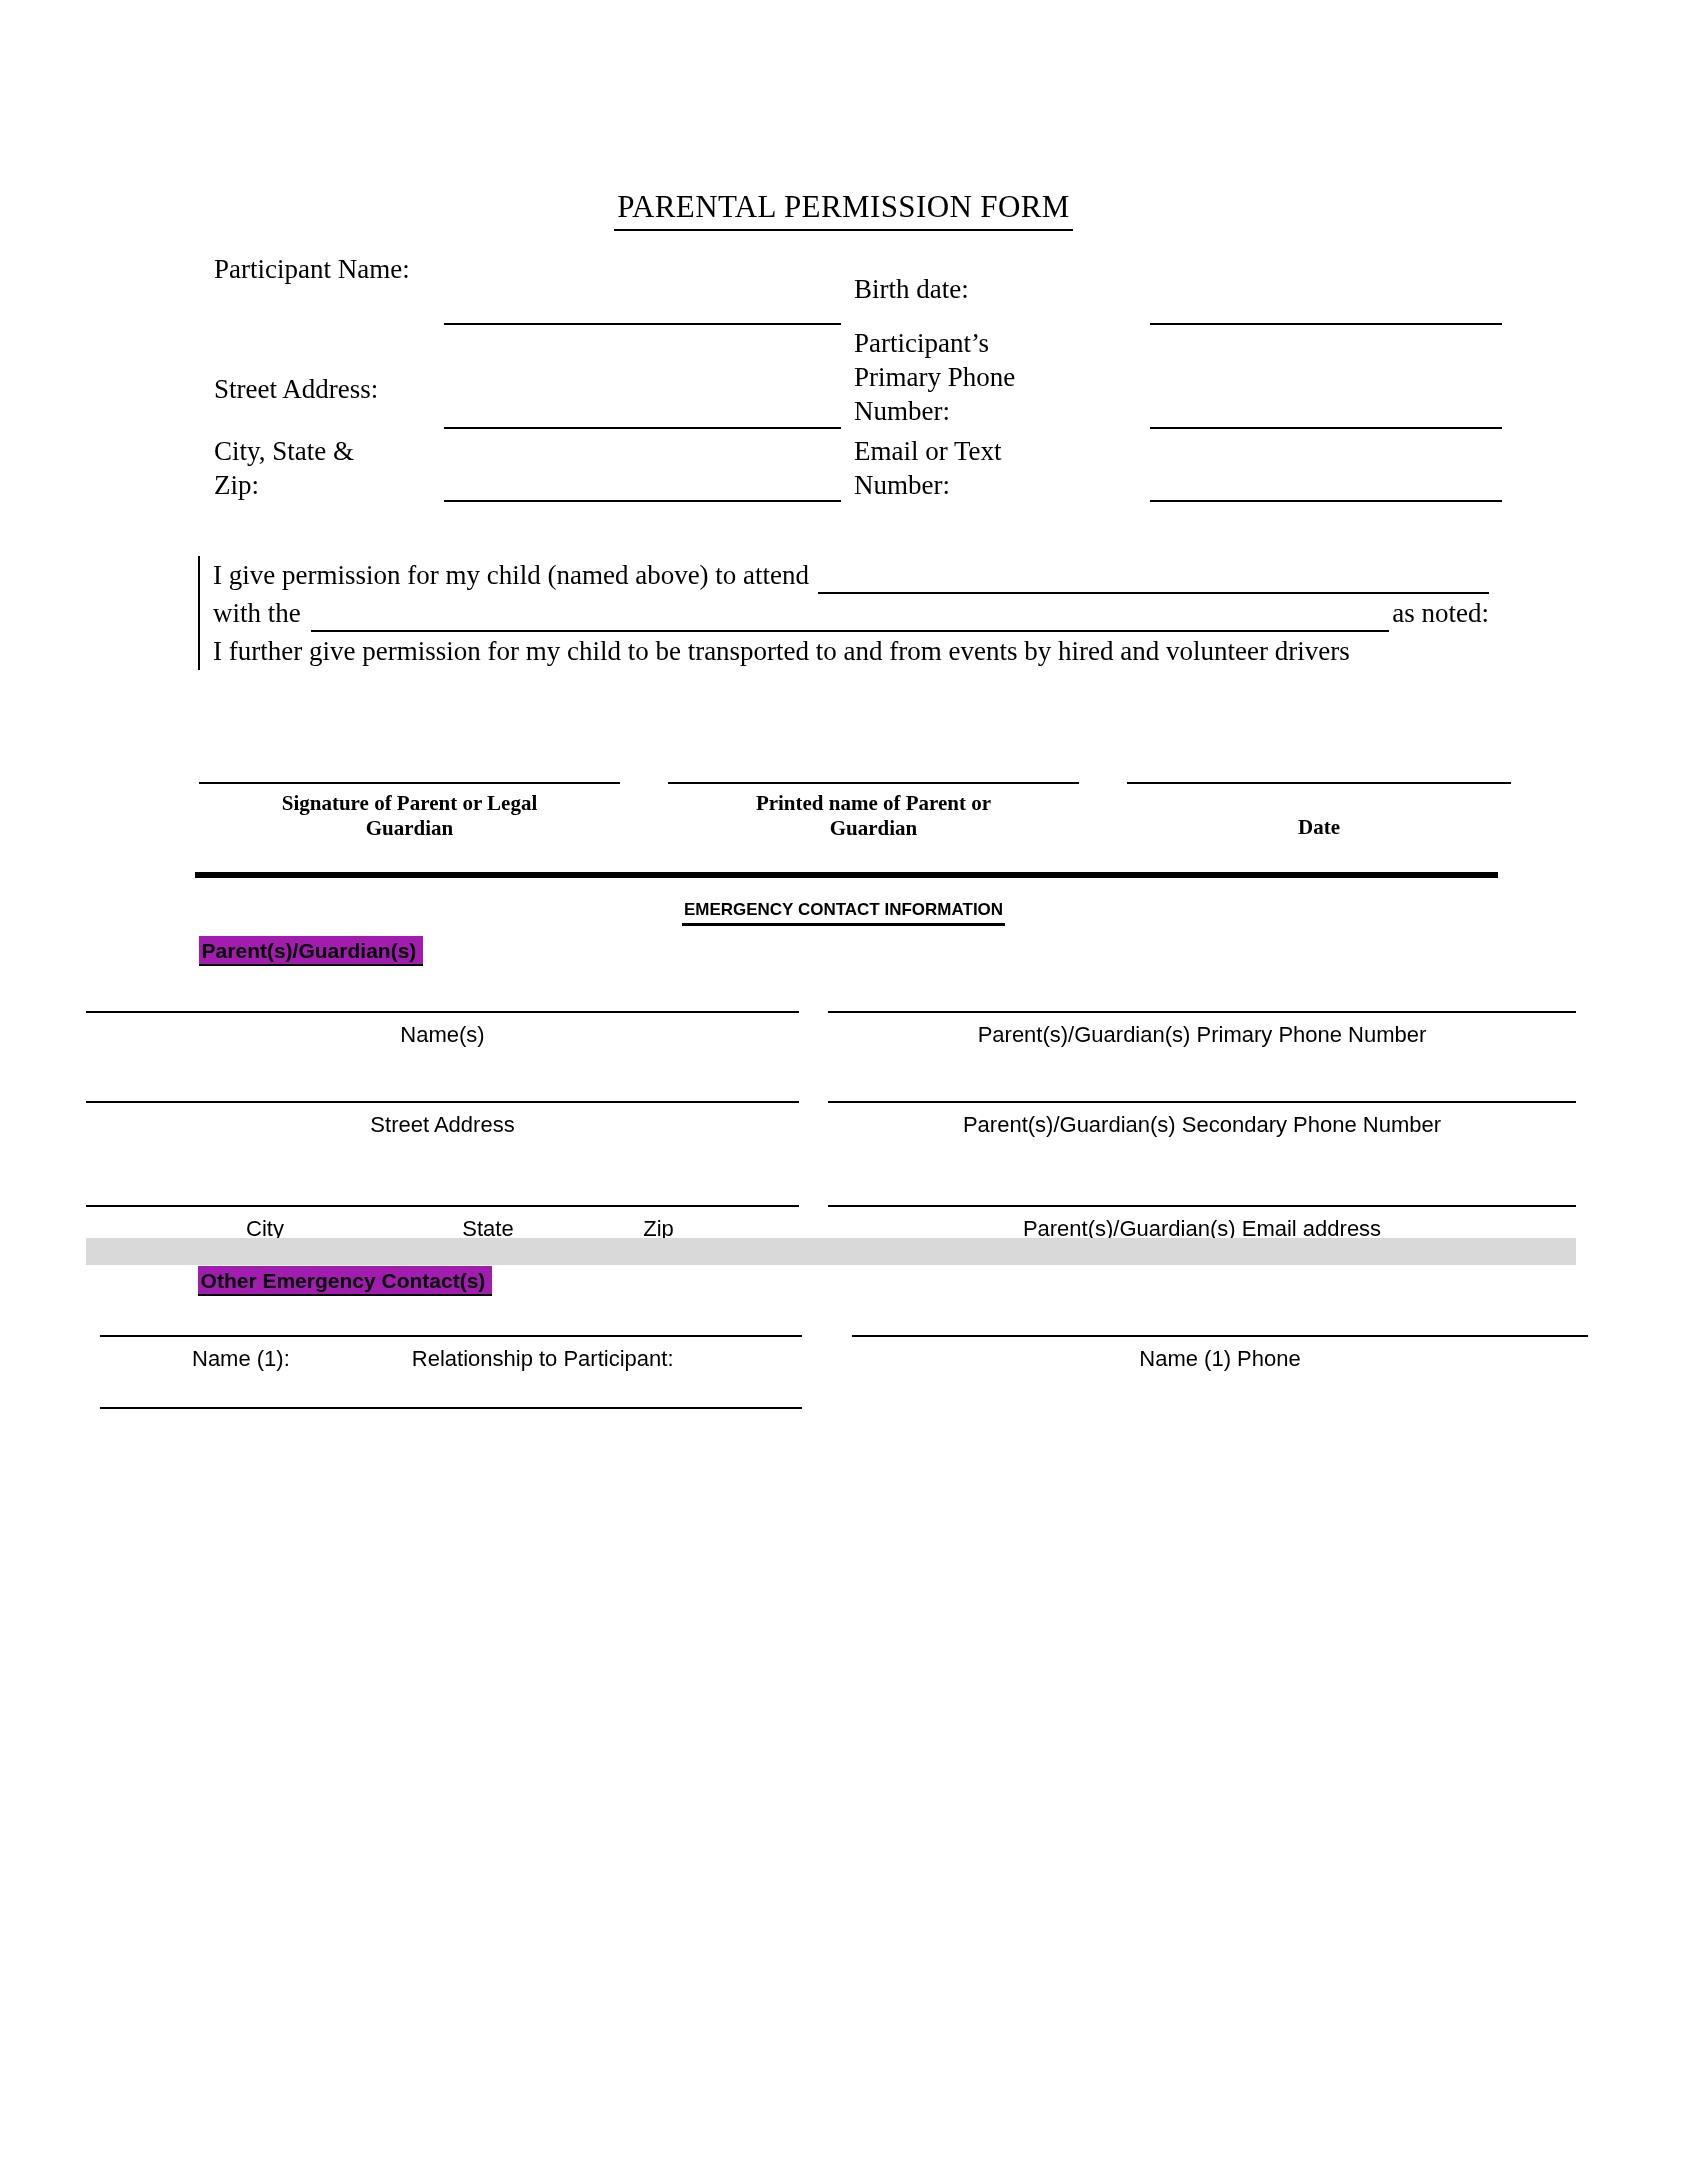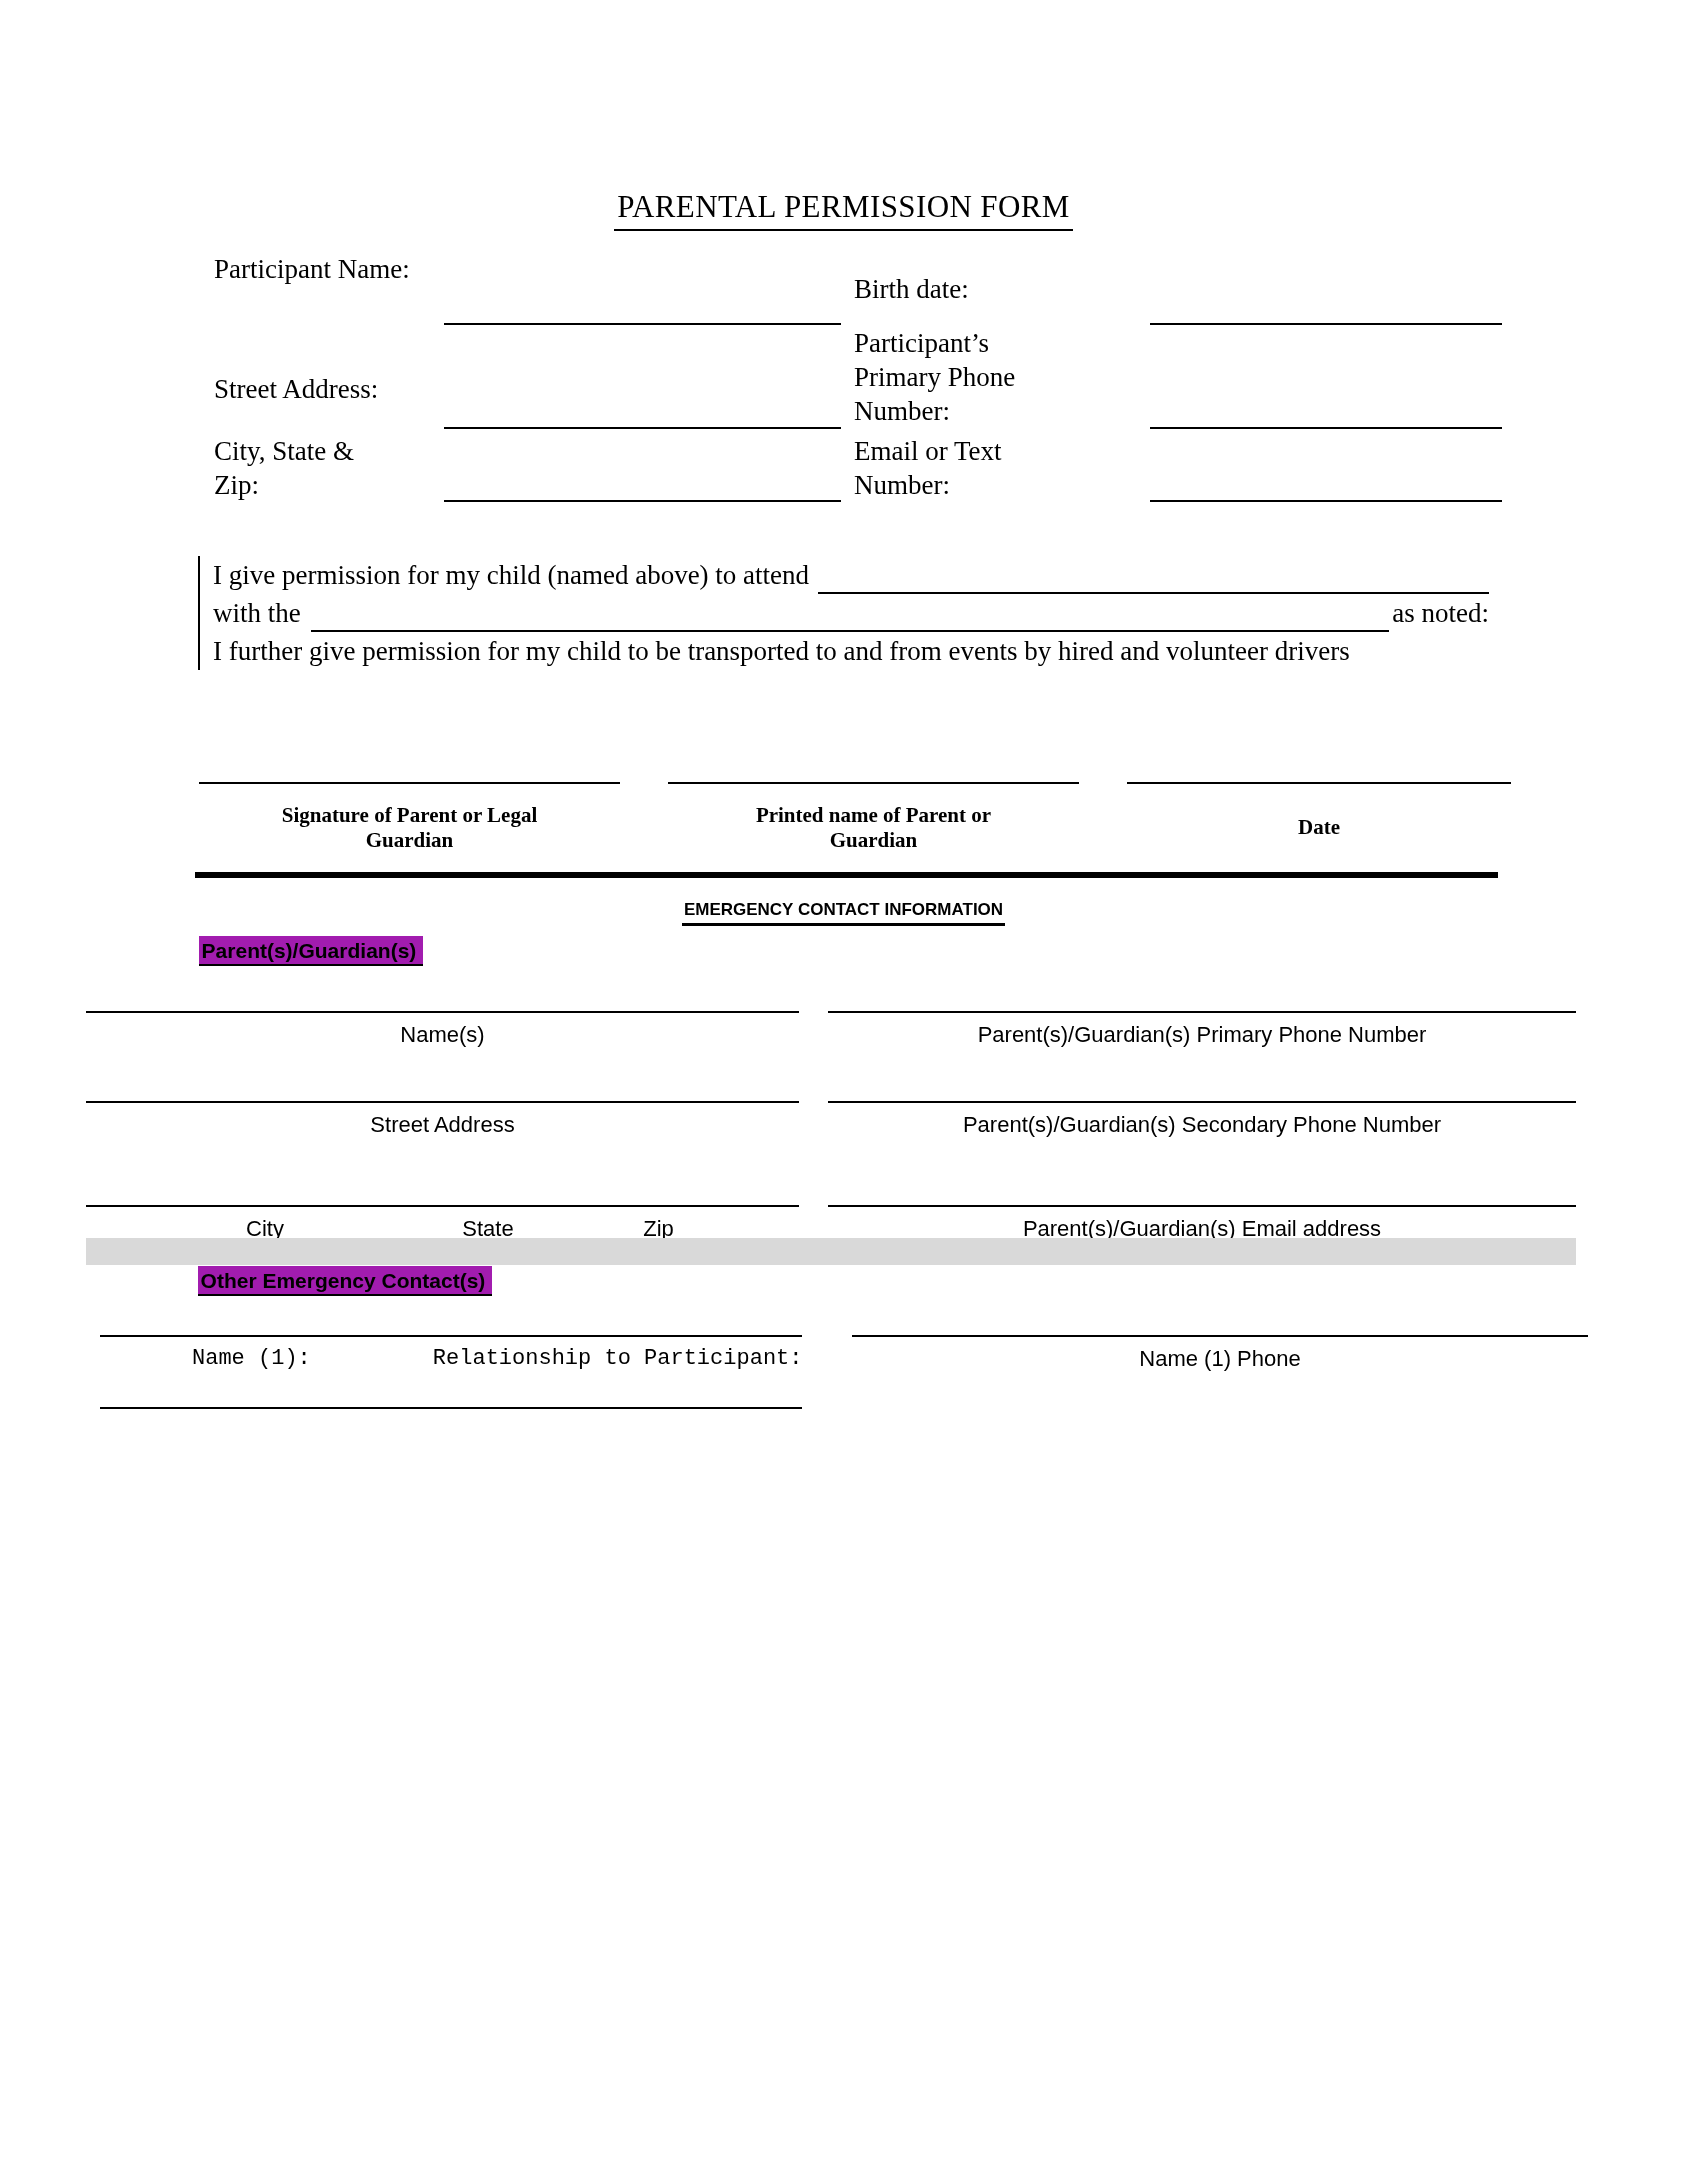--- a/index.html
+++ b/index.html
@@ -14,21 +14,21 @@
   
   .rule{position:absolute;height:0;border-top:2.6px solid #000;}
   
   .perm{position:absolute;left:198px;top:556px;width:1276px;border-left:2.6px solid #000;
         padding-left:13px;font-size:27px;line-height:38px;}
   .pline{display:flex;align-items:flex-end;height:38px;}
   .pline .txt{white-space:nowrap;}
   .blank{border-bottom:2.6px solid #000;height:30px;}
   .blank.grow{flex:1 1 auto;}
   
-  .sigcol{position:absolute;border-top:2.6px solid #000;padding-top:19px;text-align:center;
+  .sigcol{position:absolute;border-top:2.6px solid #000;padding-top:7px;text-align:center;
           font-weight:bold;font-size:21px;line-height:25px;}
   .sigcol .inner{display:block;margin:0 auto;}
   .thickbar{position:absolute;background:#000;}
   
   .sans{font-family:"Liberation Sans", sans-serif;}
   .ec-head-wrap{position:absolute;left:0;top:900px;width:100%;text-align:center;}
   .ec-head{display:inline-block;font-weight:bold;font-size:17px;border-bottom:3.5px solid #000;
            padding:0 1.7px 2.6px 1.7px;}
   .hl-head{position:absolute;display:inline-block;font-weight:bold;font-size:21px;
            background:#a21caf;border-bottom:2.6px solid #000;padding:2.6px 7px 1.7px 2.6px;}
@@ -113,21 +113,21 @@
     <span class="pos" style="left:520px;width:105px;">Zip</span>
   </div>
   <div class="field sans" style="left:828px;top:1205px;width:748px;">
     <span>Parent(s)/Guardian(s) Email address</span>
   </div>
 
   <div class="band" style="left:86px;top:1238px;width:1490px;height:27px;"></div>
 
   <span class="hl-head sans" style="left:198px;top:1266px;">Other Emergency Contact(s)</span>
 
-  <div class="field sans f4row" style="left:100px;top:1335px;width:702px;font-family:Liberation Mono, monospace;">
+  <div class="field sans f4row" style="left:100px;top:1335px;width:702px;">
     <span style="margin-left:92px;white-space:nowrap;">Name (1):</span>
     <span style="margin-left:122px;white-space:nowrap;">Relationship to Participant:</span>
   </div>
   <div class="field sans" style="left:852px;top:1335px;width:736px;">
     <span>Name (1) Phone</span>
   </div>
 
   <div class="rule" style="left:100px;top:1407px;width:702px;"></div>
 
 </div>

